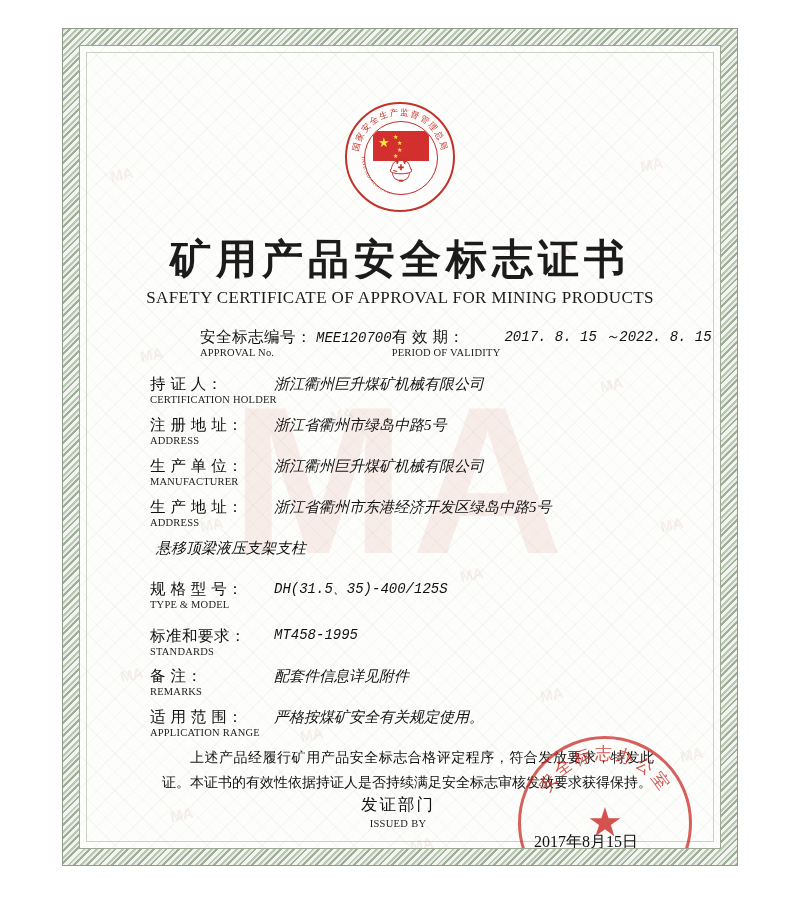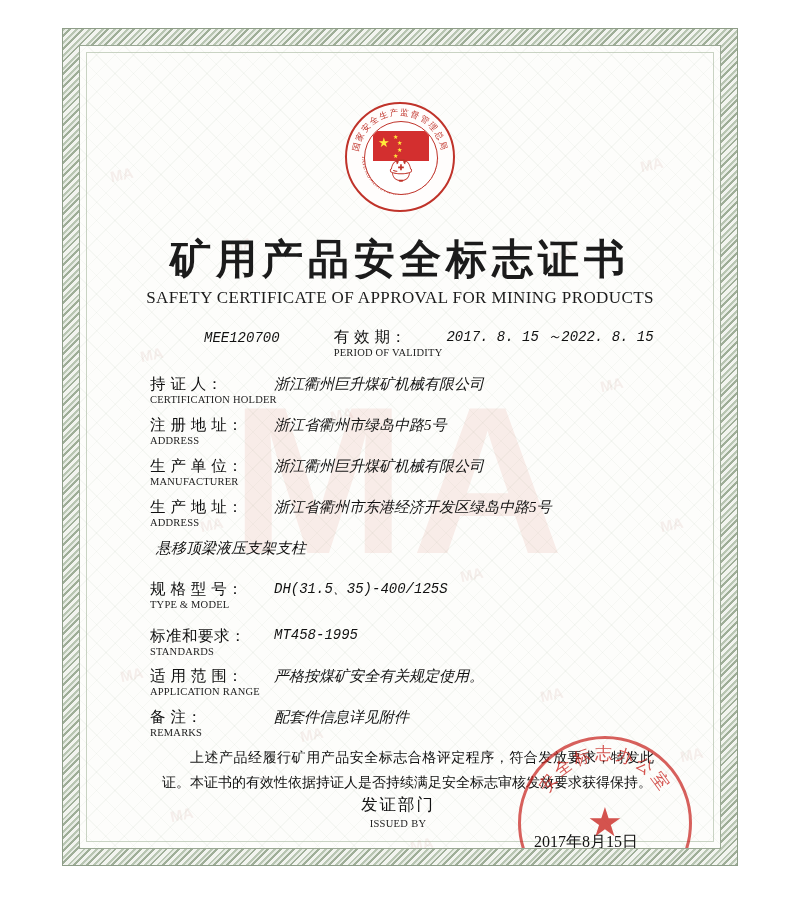--- a/index.html
+++ b/index.html
@@ -361,20 +361,24 @@
           </div>
         </div>
       </div>
 
       <div class="title-cn">矿用产品安全标志证书</div>
       <div class="title-en">SAFETY CERTIFICATE OF APPROVAL FOR MINING PRODUCTS</div>
 
       <div class="content">
 
         <div class="approval-row">
+          <div class="lbl">
+            <span class="cn">安全标志编号：</span>
+            <span class="en">APPROVAL No.</span>
+          </div>
           <div class="val mono">MEE120700</div>
           <div class="spacer-mid"></div>
           <div class="lbl">
             <span class="cn">有 效 期：</span>
             <span class="en">PERIOD OF VALIDITY</span>
           </div>
           <div class="val mono">2017. 8. 15 ～2022. 8. 15</div>
         </div>
 
         <div class="row">
@@ -424,32 +428,32 @@
         <div class="row gap-top">
           <div class="lbl">
             <span class="cn">标准和要求：</span>
             <span class="en">STANDARDS</span>
           </div>
           <div class="val mono">MT458-1995</div>
         </div>
 
         <div class="row">
           <div class="lbl">
+            <span class="cn">备      注：</span>
+            <span class="en">REMARKS</span>
+          </div>
+          <div class="val">配套件信息详见附件</div>
+        </div>
+
+        <div class="row">
+          <div class="lbl">
             <span class="cn">适 用 范 围：</span>
             <span class="en">APPLICATION RANGE</span>
           </div>
           <div class="val">严格按煤矿安全有关规定使用。</div>
-        </div>
-
-        <div class="row">
-          <div class="lbl">
-            <span class="cn">备      注：</span>
-            <span class="en">REMARKS</span>
-          </div>
-          <div class="val">配套件信息详见附件</div>
         </div>
 
       </div>
 
       <div class="statement">上述产品经履行矿用产品安全标志合格评定程序，符合发放要求，特发此证。本证书的有效性依据持证人是否持续满足安全标志审核发放要求获得保持。</div>
 
       <div class="issuer">
         <div class="cn">发证部门</div>
         <div class="en">ISSUED BY</div>
       </div>

